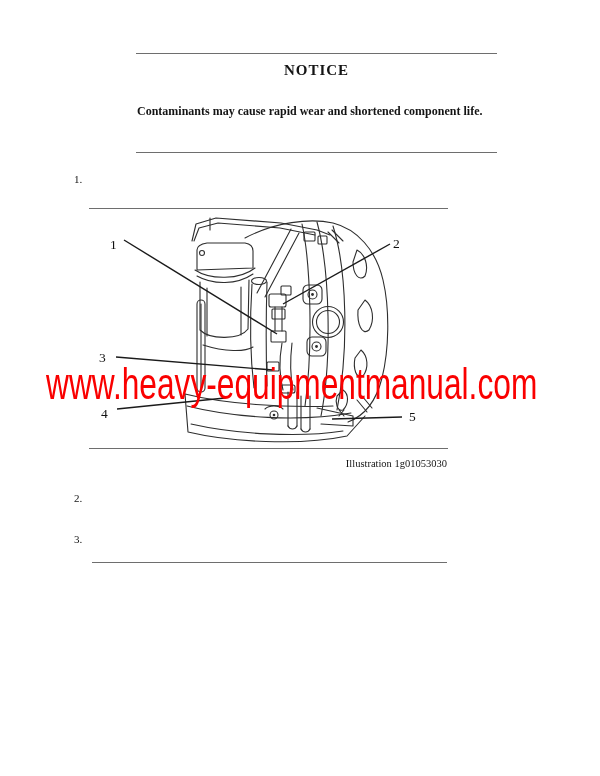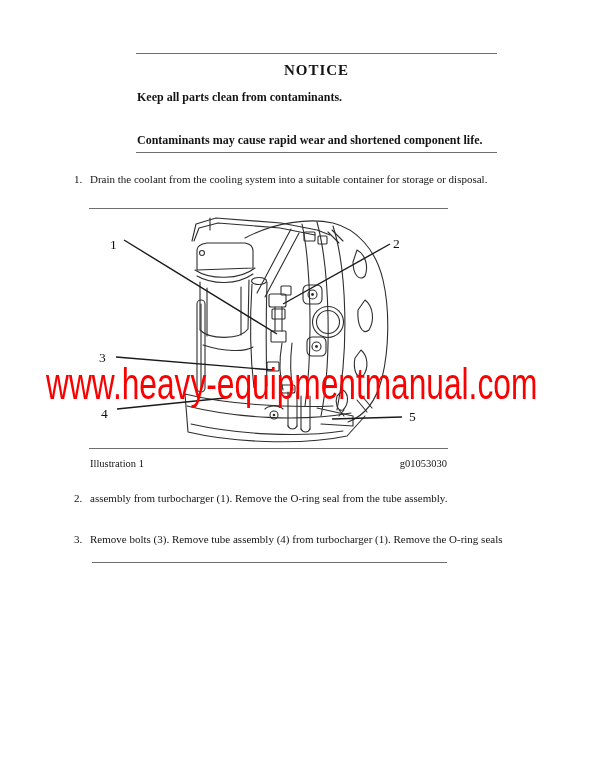--- a/index.html
+++ b/index.html
@@ -11,48 +11,46 @@
   .notice-title{
     position:absolute;left:136px;top:62px;width:361px;text-align:center;
     font-size:15px;font-weight:bold;letter-spacing:1px;
   }
   .notice-line{position:absolute;left:137px;font-size:12px;font-weight:bold;white-space:nowrap;}
   .step{position:absolute;display:flex;font-size:11px;line-height:16px;}
   .step-num{width:16px;flex:none;}
   .step-lines div{white-space:nowrap;}
   .caption-row{
     position:absolute;left:90px;top:458px;width:357px;display:flex;
-    justify-content:space-between;font-size:10.5px;
+    justify-content:flex-end;font-size:10.5px;
   }
   .figure-svg{position:absolute;left:85px;top:210px;}
   .figure-svg .ln{fill:none;stroke:#2e2e2e;stroke-width:1.1;stroke-linecap:round;stroke-linejoin:round;}
   .figure-svg .leader{stroke:#1a1a1a;stroke-width:1.4;}
   .figure-svg .dot{fill:#2e2e2e;stroke:none;}
   .figure-svg text{font-family:"Liberation Serif",serif;font-size:13.5px;fill:#111111;}
   .watermark{
     position:absolute;left:46px;top:362px;font-family:"Liberation Sans",sans-serif;
     font-size:44px;line-height:44px;color:#fa0000;white-space:nowrap;
     transform:scaleX(0.72);transform-origin:left top;
   }
 </style>
 </head>
 <body>
 
 <div class="page">
 
   <div class="rule" style="left:136px;top:53px;width:361px;"></div>
   <div class="notice-title">NOTICE</div>
-  <div class="notice-line" style="top:90px;">Keep all parts clean from contaminants.</div>
-  <div class="notice-line" style="top:104px;margin-top:29px;">Contaminants may cause rapid wear and shortened component life.</div>
+  <div class="notice-line" style="top:104px;">Contaminants may cause rapid wear and shortened component life.</div>
   <div class="rule" style="left:136px;top:152px;width:361px;"></div>
 
   <div class="step" style="left:74px;top:171px;">
     <div class="step-num">1.</div>
     <div class="step-lines">
-      <div>Drain the coolant from the cooling system into a suitable container for storage or disposal.</div>
     </div>
   </div>
 
   <div class="rule" style="left:89px;top:208px;width:359px;"></div>
   <div class="rule" style="left:89px;top:448px;width:359px;"></div>
 
   <svg class="figure-svg" width="430" height="240" viewBox="0 0 430 240">
 
     <path class="ln" d="M107,31 L111,14 L131,8 L196,13 L232,20 L245,25"></path>
     <path class="ln" d="M109,31 L114,18 L133,13 L195,18 L230,25"></path>
@@ -143,26 +141,24 @@
   <div class="watermark">www.heavy-equipmentmanual.com</div>
 
   <div class="caption-row">
     <span>Illustration 1</span>
     <span>g01053030</span>
   </div>
 
   <div class="step" style="left:74px;top:490px;">
     <div class="step-num">2.</div>
     <div class="step-lines">
-      <div>assembly from turbocharger (1). Remove the O-ring seal from the tube assembly.</div>
     </div>
   </div>
 
   <div class="step" style="left:74px;top:531px;">
     <div class="step-num">3.</div>
     <div class="step-lines">
-      <div>Remove bolts (3). Remove tube assembly (4) from turbocharger (1). Remove the O-ring seals</div>
     </div>
   </div>
 
   <div class="rule" style="left:92px;top:562px;width:355px;"></div>
 
 </div>
 
 </body></html>

